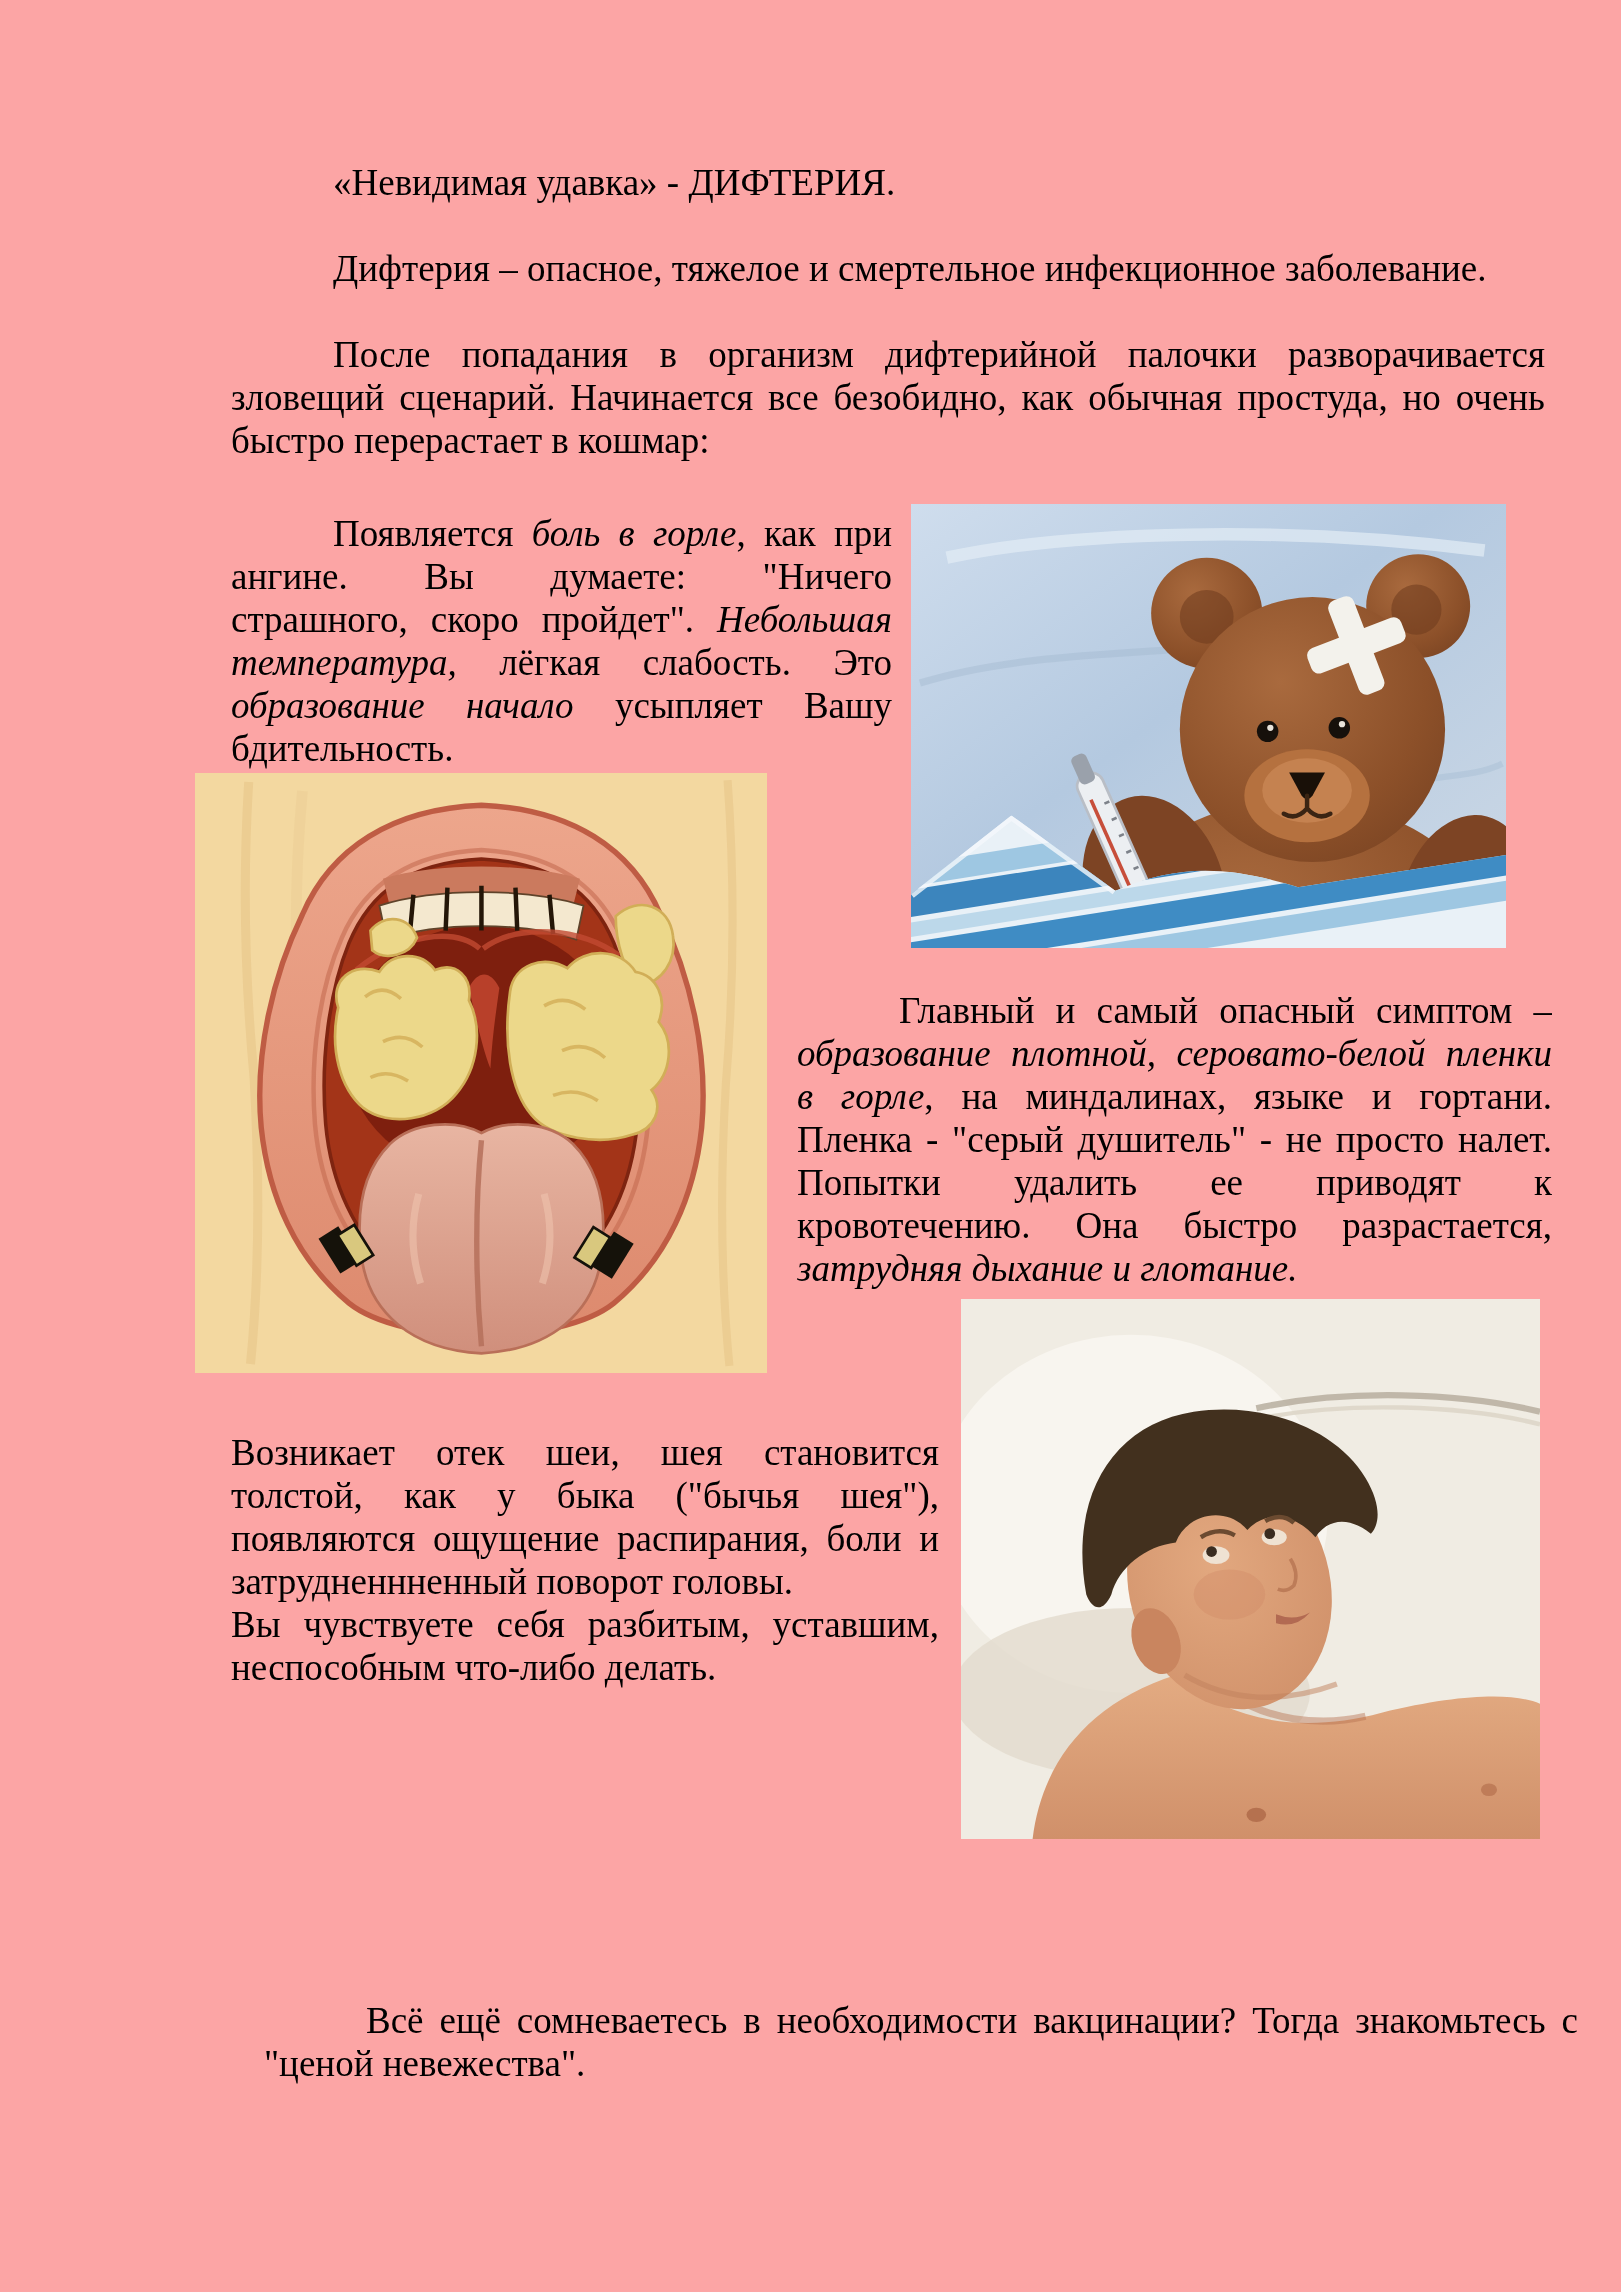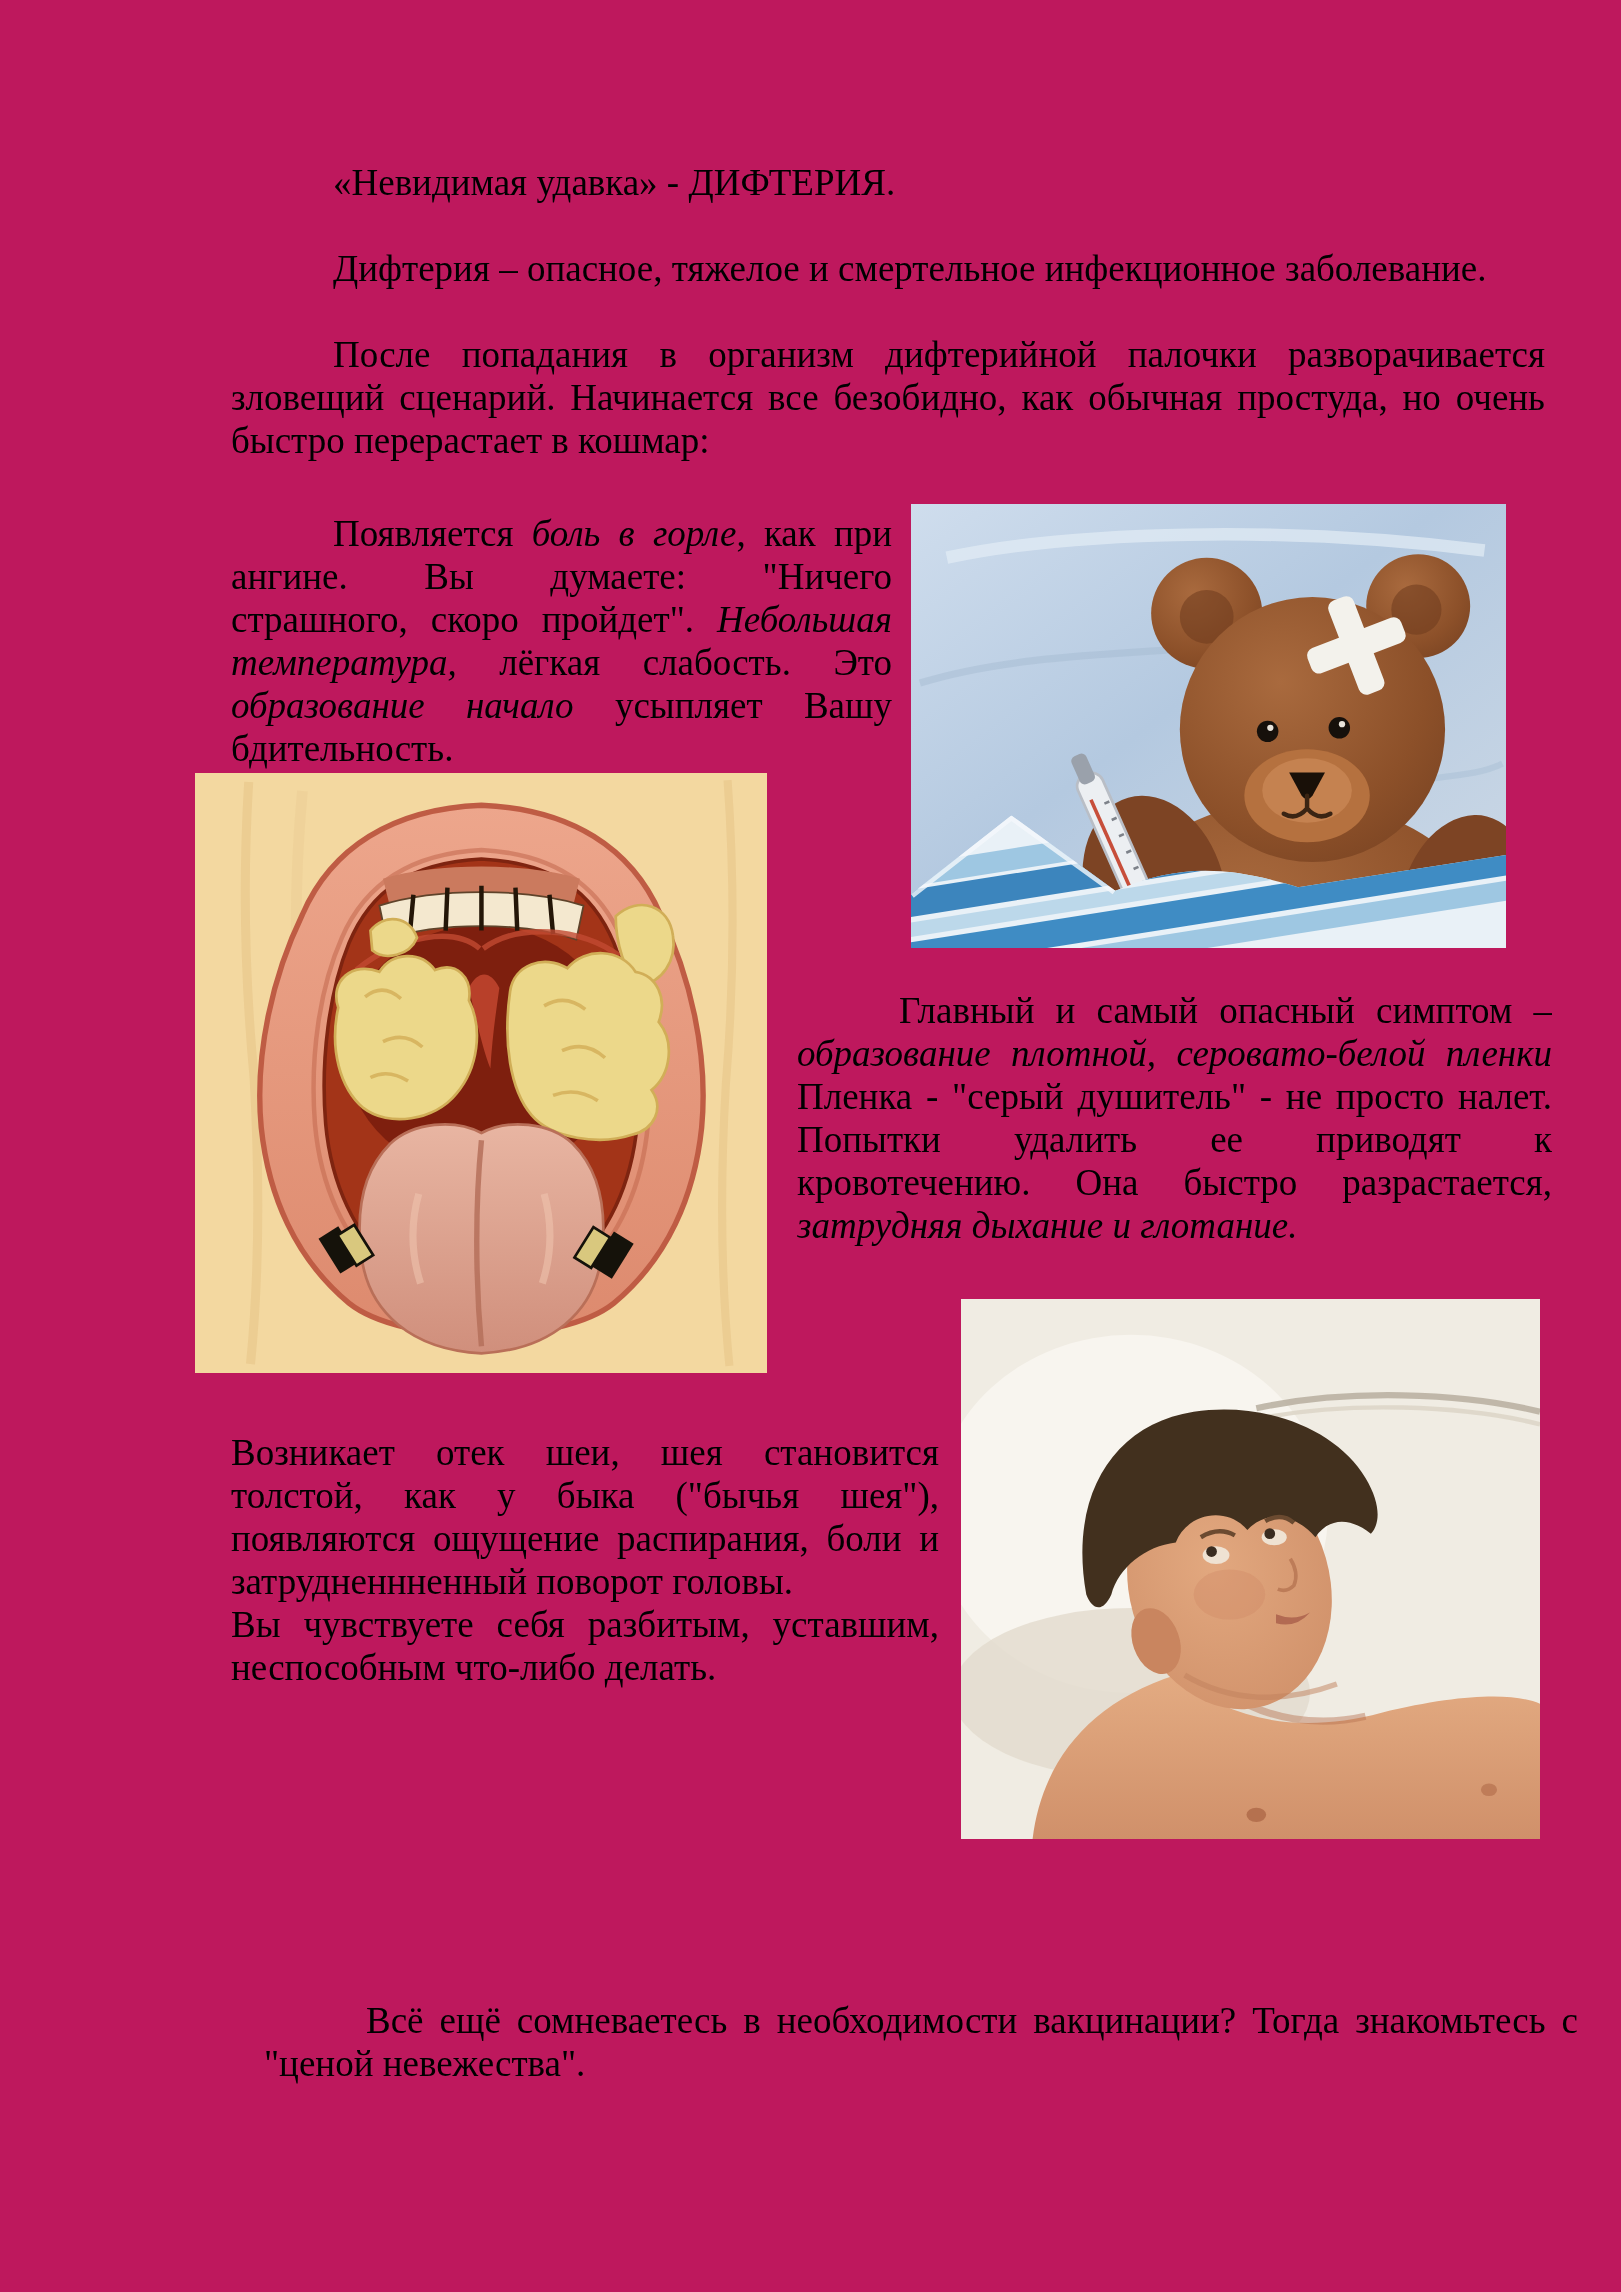--- a/index.html
+++ b/index.html
@@ -1,19 +1,19 @@
 <!DOCTYPE html>
 <html lang="ru" style="font-size:14.3px"><head>
 <meta charset="utf-8">
 <style>
   html,body{margin:0;padding:0;background:#ffffff;}
   .page{
     position:relative;
     width:1622px;height:2293px;
-    background:#be185d;
+    background:#fca5a5;
     font-family:"Liberation Serif","DejaVu Serif",serif;
     color:#000000;
     overflow:hidden;
   }
   .single{position:absolute;font-size:37px;line-height:43px;white-space:nowrap;}
   .para{position:absolute;font-size:37px;line-height:43px;}
   .line{height:43px;overflow:hidden;text-align:left;}
   .line.j{text-align:justify;text-align-last:justify;}
   .line.ind{padding-left:102px;}
   .line em{margin-top:33px;}
@@ -162,20 +162,21 @@
           <rect x="0" y="0" width="26" height="46" fill="#15120a"></rect>
           <rect x="-22" y="8" width="22" height="40" fill="#d9c87e" stroke="#15120a" stroke-width="3"></rect>
         </g>
       </g>
     </svg>
   </div>
 
   <div class="para film-block">
       <div class="line j ind"><span>Главный и самый опасный симптом –</span></div>
       <div class="line j"><em>образование плотной, серовато-белой пленки</em></div>
+      <div class="line j"><em>в горле</em><span>, на миндалинах, языке и гортани.</span></div>
       <div class="line j"><span>Пленка - "серый душитель" - не просто налет.</span></div>
       <div class="line j"><span>Попытки удалить ее приводят к</span></div>
       <div class="line j"><span>кровотечению. Она быстро разрастается,</span></div>
       <div class="line"><em>затрудняя дыхание и глотание.</em></div>
     </div>
 
   <div class="para neck-block">
       <div class="line j"><span>Возникает отек шеи, шея становится</span></div>
       <div class="line j"><span>толстой, как у быка ("бычья шея"),</span></div>
       <div class="line j"><span>появляются ощущение распирания, боли и</span></div>

